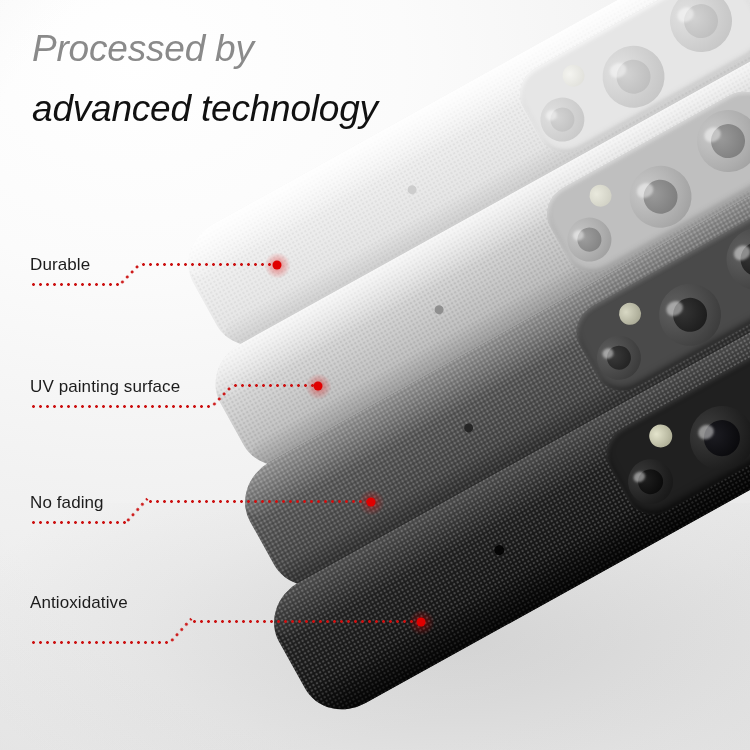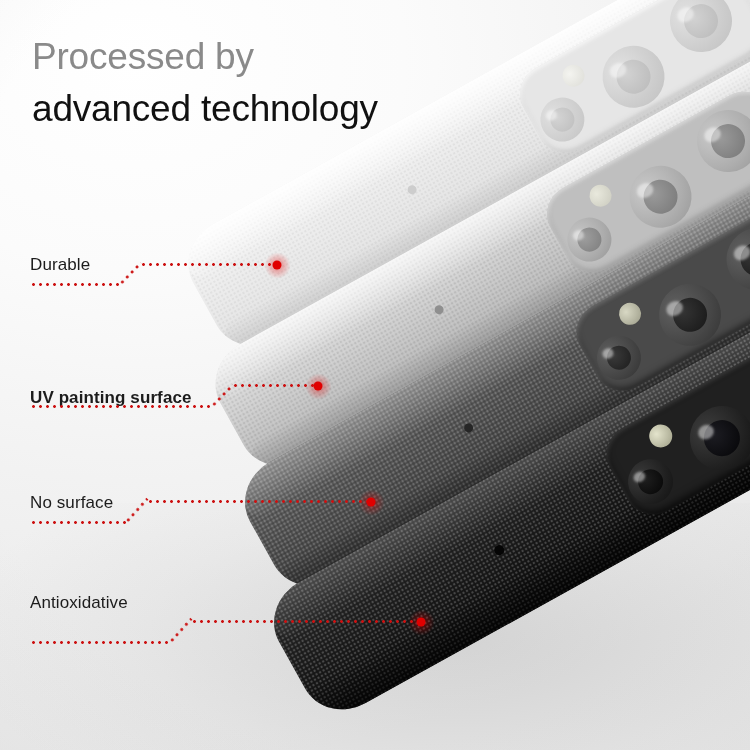--- a/index.html
+++ b/index.html
@@ -33,37 +33,38 @@
     position: absolute;
     inset: 0;
     background: radial-gradient(ellipse 780px 780px at 50% 42%, rgba(255,255,255,0) 55%, rgba(205,205,205,0.30) 100%);
     pointer-events: none;
   }
 
   
   .headline {
     position: absolute;
     left: 32px;
-    top: 36px;
+    top: 28px;
     z-index: 40;
     line-height: 1.13;
     letter-spacing: -0.2px;
+    font-style: italic;
   }
   .headline .l1 {
     display: block;
     font-size: 37px;
     font-weight: 400;
     color: #8a8a8a;
   }
   .headline .l2 {
     display: block;
     font-size: 37px;
     font-weight: 400;
     color: #111111;
-    margin-top: 10px;
+    margin-top: 18px;
   }
 
   
   .cases {
     position: absolute;
     inset: 0;
     z-index: 10;
   }
   .case {
     position: absolute;
@@ -318,29 +319,29 @@
 
     <div>
       <div class="callout-label" style="left:30px; top:255px;">Durable</div>
       <div class="dot-line under" style="left:30px; top:283px; width:90px;"></div>
       <div class="dot-diag" style="left:120px; top:283px; width:30px; transform:rotate(-46deg);"></div>
       <div class="dot-line" style="left:140px; top:263px; width:133px;"></div>
       <div class="marker" style="left:277px; top:265px;"></div>
     </div>
 
     <div>
-      <div class="callout-label" style="left:30px; top:388px;font-weight:bold;">UV painting surface</div>
+      <div class="callout-label" style="left:30px; top:377px;">UV painting surface</div>
       <div class="dot-line under" style="left:30px; top:405px; width:182px;"></div>
       <div class="dot-diag" style="left:212px; top:405px; width:30px; transform:rotate(-46deg);"></div>
       <div class="dot-line" style="left:232px; top:384px; width:82px;"></div>
       <div class="marker" style="left:318px; top:386px;"></div>
     </div>
 
     <div>
-      <div class="callout-label" style="left:30px; top:493px;">No surface</div>
+      <div class="callout-label" style="left:30px; top:493px;">No fading</div>
       <div class="dot-line under" style="left:30px; top:521px; width:96px;"></div>
       <div class="dot-diag" style="left:126px; top:521px; width:32px; transform:rotate(-48deg);"></div>
       <div class="dot-line" style="left:147px; top:500px; width:220px;"></div>
       <div class="marker" style="left:371px; top:502px;"></div>
     </div>
 
     <div>
       <div class="callout-label" style="left:30px; top:593px;">Antioxidative</div>
       <div class="dot-line under" style="left:30px; top:641px; width:140px;"></div>
       <div class="dot-diag" style="left:170px; top:641px; width:32px; transform:rotate(-48deg);"></div>

